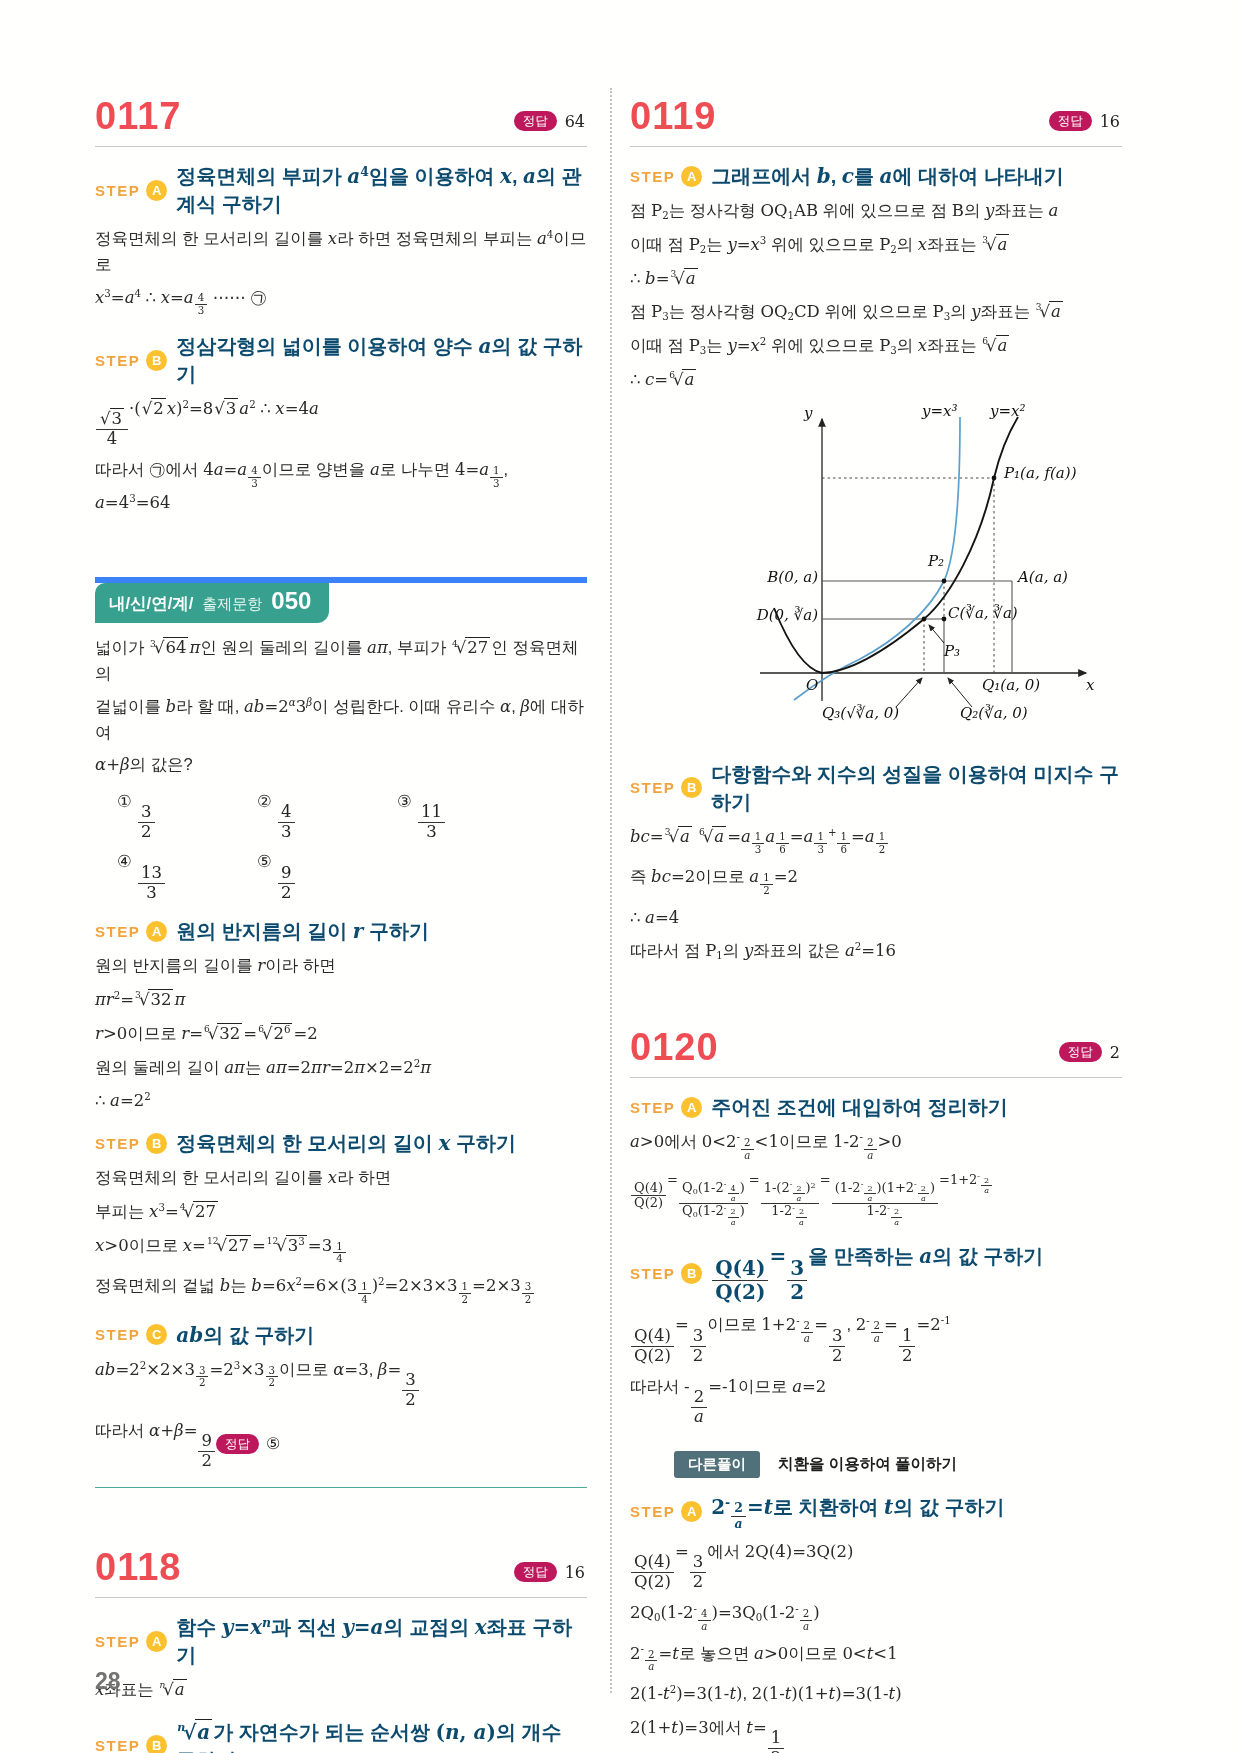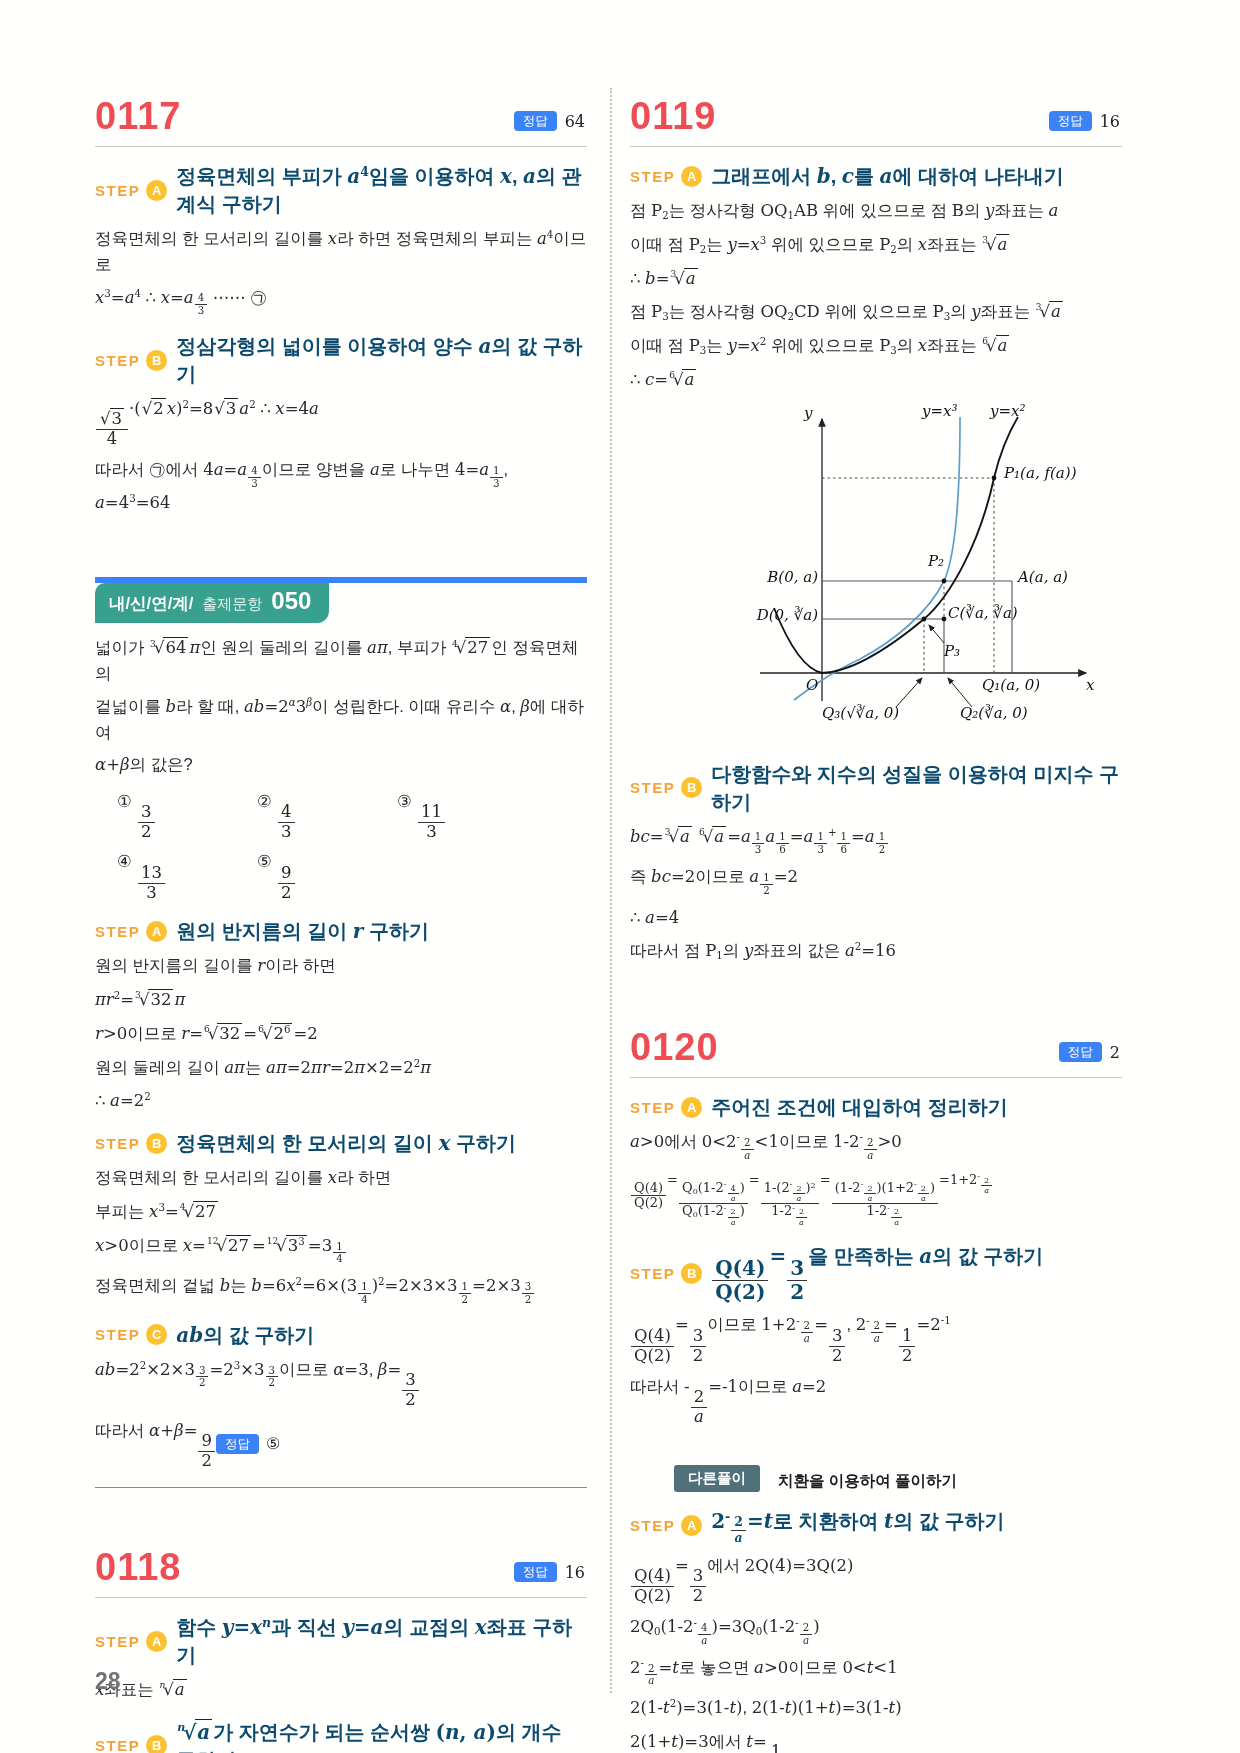--- a/index.html
+++ b/index.html
@@ -8,21 +8,21 @@
   .divider{position:absolute;left:610px;top:88px;height:1605px;border-left:2px dotted #c2c2c0;}
   .col{position:absolute;top:95px;}
   .col.left{left:95px;width:492px;}
   .col.right{left:630px;width:492px;}
   section{margin-bottom:54px;}
 
   
   .prob-head{position:relative;border-bottom:1.6px solid #c8c8c6;padding-bottom:8px;margin-bottom:10px;}
   .prob-num{font-size:38px;font-weight:bold;color:#ee4e53;letter-spacing:1px;}
   .ans{position:absolute;right:2px;top:16px;display:flex;align-items:center;gap:8px;}
-  .pill{background:#3b82f6;color:#fff;border-radius:4px;font-size:12.5px;padding:2.5px 9px;line-height:1.2;}
+  .pill{background:#be185d;color:#fff;border-radius:10px;font-size:12.5px;padding:2.5px 9px;line-height:1.2;}
   .ans-num{font-family:"DejaVu Serif",serif;font-size:16px;color:#222;}
 
   
   .step{display:flex;align-items:center;margin:15px 0 8px;}
   .sw{color:#f2a43c;font-weight:bold;font-size:15px;letter-spacing:1.5px;}
   .sb{width:21px;height:21px;border-radius:50%;background:#fcc12f;color:#fff;font-weight:bold;
       display:inline-flex;align-items:center;justify-content:center;font-size:13px;margin:0 9px 0 6px;flex:none;}
   .st{font-weight:bold;color:#0c4a6e;font-size:20px;line-height:1.4;}
 
   .line{font-size:16.5px;margin:8px 0;line-height:1.5;color:#2a2a2a;}
@@ -52,21 +52,21 @@
   .nb1{font-weight:bold;font-size:16.5px;}
   .nb2{font-size:15px;color:#e7f7f1;}
   .nb3{font-weight:bold;font-size:24px;line-height:.9;}
   .q-area{margin-top:12px;}
   .choices{display:grid;grid-template-columns:140px 140px auto;row-gap:10px;
            padding-left:22px;margin:14px 0 6px;}
   .choice{font-size:16.5px;}
   .sect-rule{border-top:1.6px solid #49a795;margin-top:16px;}
 
   
-  .alt{display:flex;align-items:flex-end;margin:38px 0 6px;padding-left:44px;}
+  .alt{display:flex;align-items:center;margin:24px 0 6px;padding-left:44px;}
   .alt-badge{position:relative;background:#50707a;color:#fff;font-weight:bold;font-size:14.5px;
              padding:4px 14px;border-radius:3px;}
   .alt-badge::after{content:'';position:absolute;right:-8px;bottom:0;border:9px solid transparent;
              border-left-color:#50707a;border-bottom-width:0;}
   .alt-title{font-weight:bold;margin-left:18px;font-size:15.5px;color:#1d1d1d;}
 
   
   .fig{position:relative;width:430px;height:342px;margin:10px 0 6px 52px;}
   .fig svg{position:absolute;left:0;top:0;}
   .glab{position:absolute;font-family:"DejaVu Serif",serif;font-style:italic;font-size:15px;

